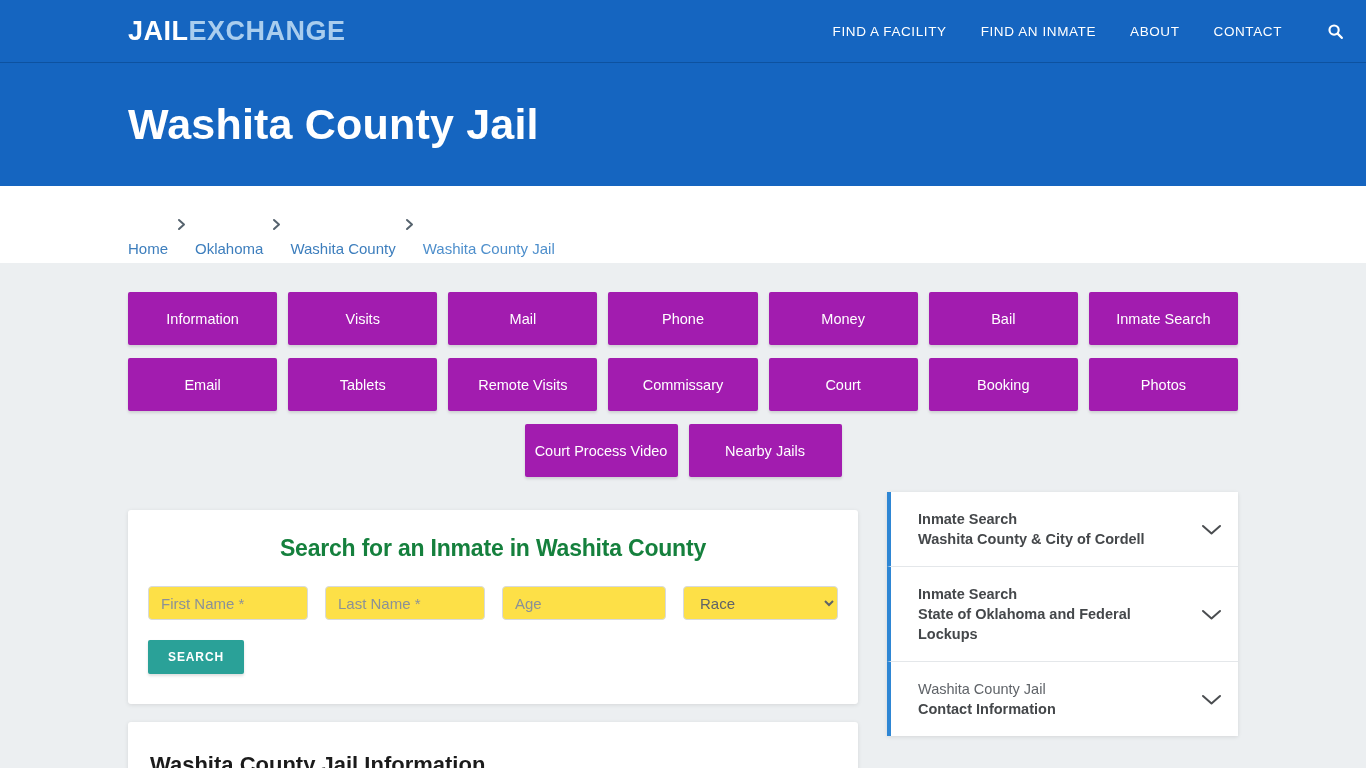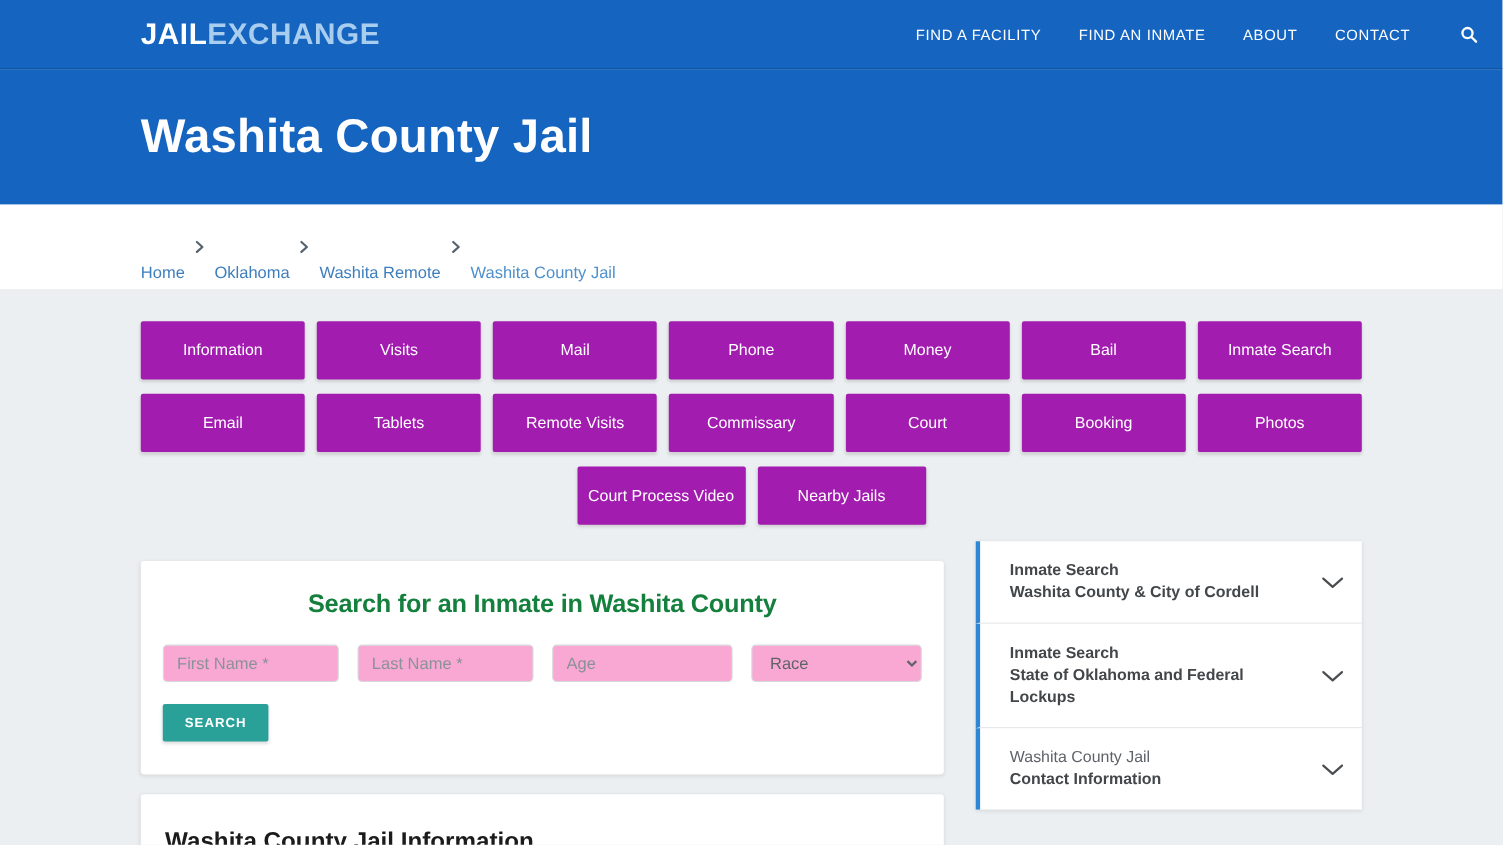--- a/index.html
+++ b/index.html
@@ -161,21 +161,21 @@
   .form-row {
     display: flex;
     gap: 17px;
     margin-bottom: 20px;
     padding: 0 0 0 0;
   }
   .fld {
     height: 34px;
     border: 1px solid #d7dadd;
     border-radius: 4px;
-    background: #f9a8d4;
+    background: #fde047;
     font-size: 15px;
     font-family: "Liberation Sans", sans-serif;
     color: #3c4043;
     padding: 0 12px;
     outline: none;
   }
   .fld::placeholder { color: #8b9197; }
   .fld-first { width: 160px; }
   .fld-last  { width: 160px; }
   .fld-age   { width: 164px; }
@@ -272,21 +272,21 @@
       <svg width="9" height="13" viewBox="0 0 9 13" fill="none" stroke="#56636e" stroke-width="2" stroke-linecap="round" stroke-linejoin="round">
           <polyline points="2,2 7,6.5 2,11"></polyline>
         </svg>
     </span>
     <a class="crumb">Oklahoma</a>
     <span class="crumb-sep">
       <svg width="9" height="13" viewBox="0 0 9 13" fill="none" stroke="#56636e" stroke-width="2" stroke-linecap="round" stroke-linejoin="round">
           <polyline points="2,2 7,6.5 2,11"></polyline>
         </svg>
     </span>
-    <a class="crumb">Washita Remote</a>
+    <a class="crumb">Washita County</a>
     <span class="crumb-sep">
       <svg width="9" height="13" viewBox="0 0 9 13" fill="none" stroke="#56636e" stroke-width="2" stroke-linecap="round" stroke-linejoin="round">
           <polyline points="2,2 7,6.5 2,11"></polyline>
         </svg>
     </span>
     <a class="crumb last">Washita County Jail</a>
   </nav>
 </div>
 
 <div class="page">

